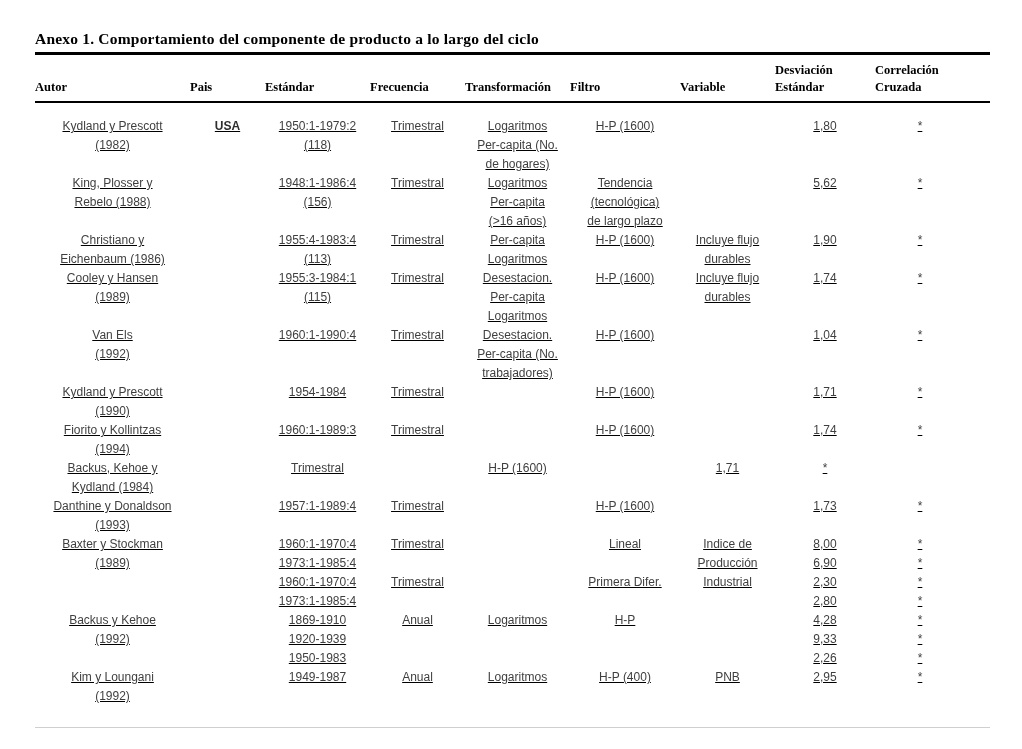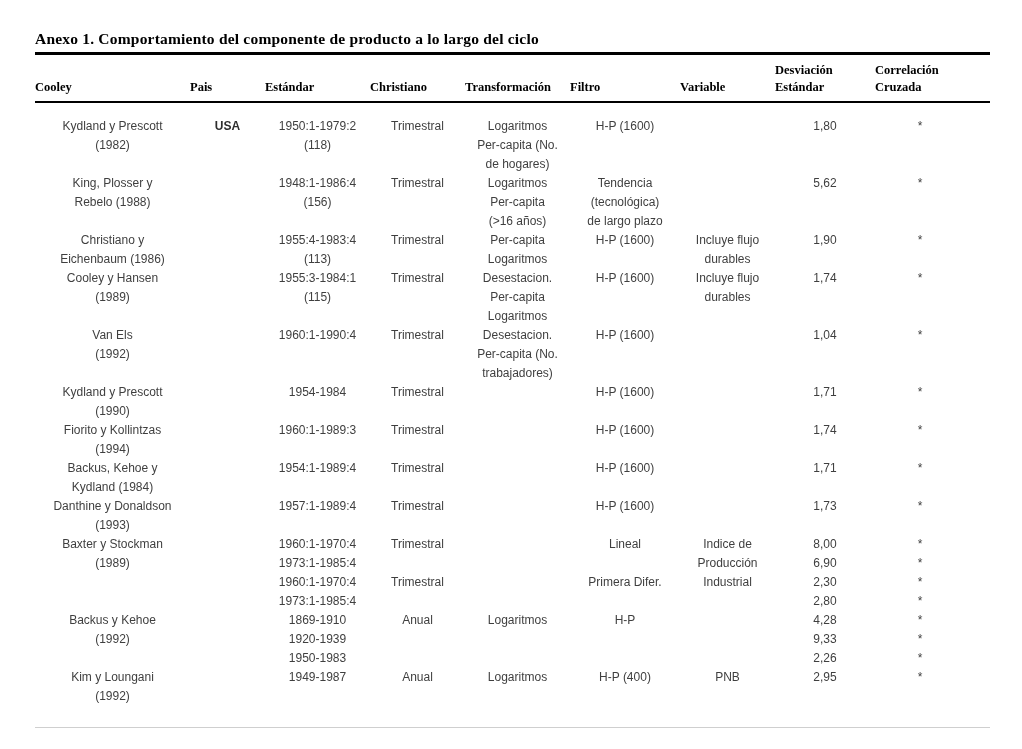--- a/index.html
+++ b/index.html
@@ -7,46 +7,46 @@
   .page{position:relative;width:1022px;height:749px;background:#fff;}
   .doc{position:absolute;left:35px;top:30px;width:955px;}
   .title{font-family:"Liberation Serif",serif;font-weight:bold;font-size:15.5px;color:#000;
          letter-spacing:.2px;padding-bottom:4px;}
   .title-rule{border:0;border-top:3.5px solid #000;margin:0;width:955px;}
   .header-grid{display:grid;grid-template-columns:155px 75px 105px 95px 105px 110px 95px 100px 90px;
          align-items:end;padding:7px 0 5px 0;border-bottom:2px solid #000;}
   .hcell{text-align:left;font-family:"Liberation Serif",serif;font-weight:bold;
          font-size:12.5px;color:#000;line-height:17px;}
   .tbody{padding-top:14px;}
-  .trow{display:grid;grid-template-columns:155px 75px 105px 95px 105px 110px 95px 100px 90px;}
+  .trow{display:grid;grid-template-columns:155px 75px 105px 95px 105px 110px 95px 100px 90px;text-decoration:underline;}
   .cell{text-align:center;font-size:12px;color:#3f3f3f;}
   .cell .line{height:19px;line-height:19px;white-space:nowrap;overflow:visible;}
   .cell.bold .line{font-weight:bold;color:#2e2e2e;}
   .bottom-rule{border:0;border-top:1px solid #cfcfcf;margin:0;width:955px;position:absolute;
          left:0;top:697px;}
 </style>
 </head>
 <body>
 
 <div class="page">
   <div class="doc">
     <div class="title">Anexo 1. Comportamiento del componente de producto a lo largo del ciclo</div>
     <hr class="title-rule">
     <div class="header-grid">
         <div class="hcell">
-          <div>Cooley</div>
+          <div>Autor</div>
         </div>
         <div class="hcell">
           <div>Pais</div>
         </div>
         <div class="hcell">
           <div>Estándar</div>
         </div>
         <div class="hcell">
-          <div>Christiano</div>
+          <div>Frecuencia</div>
         </div>
         <div class="hcell">
           <div>Transformación</div>
         </div>
         <div class="hcell">
           <div>Filtro</div>
         </div>
         <div class="hcell">
           <div>Variable</div>
         </div>
@@ -362,24 +362,20 @@
             <div class="line"></div>
           </div>
         </div>
         <div class="trow">
           <div class="cell">
             <div class="line">Backus, Kehoe y</div>
             <div class="line">Kydland  (1984)</div>
           </div>
           <div class="cell">
             <div class="line"></div>
-            <div class="line"></div>
-          </div>
-          <div class="cell">
-            <div class="line">1954:1-1989:4</div>
             <div class="line"></div>
           </div>
           <div class="cell">
             <div class="line">Trimestral</div>
             <div class="line"></div>
           </div>
           <div class="cell">
             <div class="line"></div>
             <div class="line"></div>
           </div>

